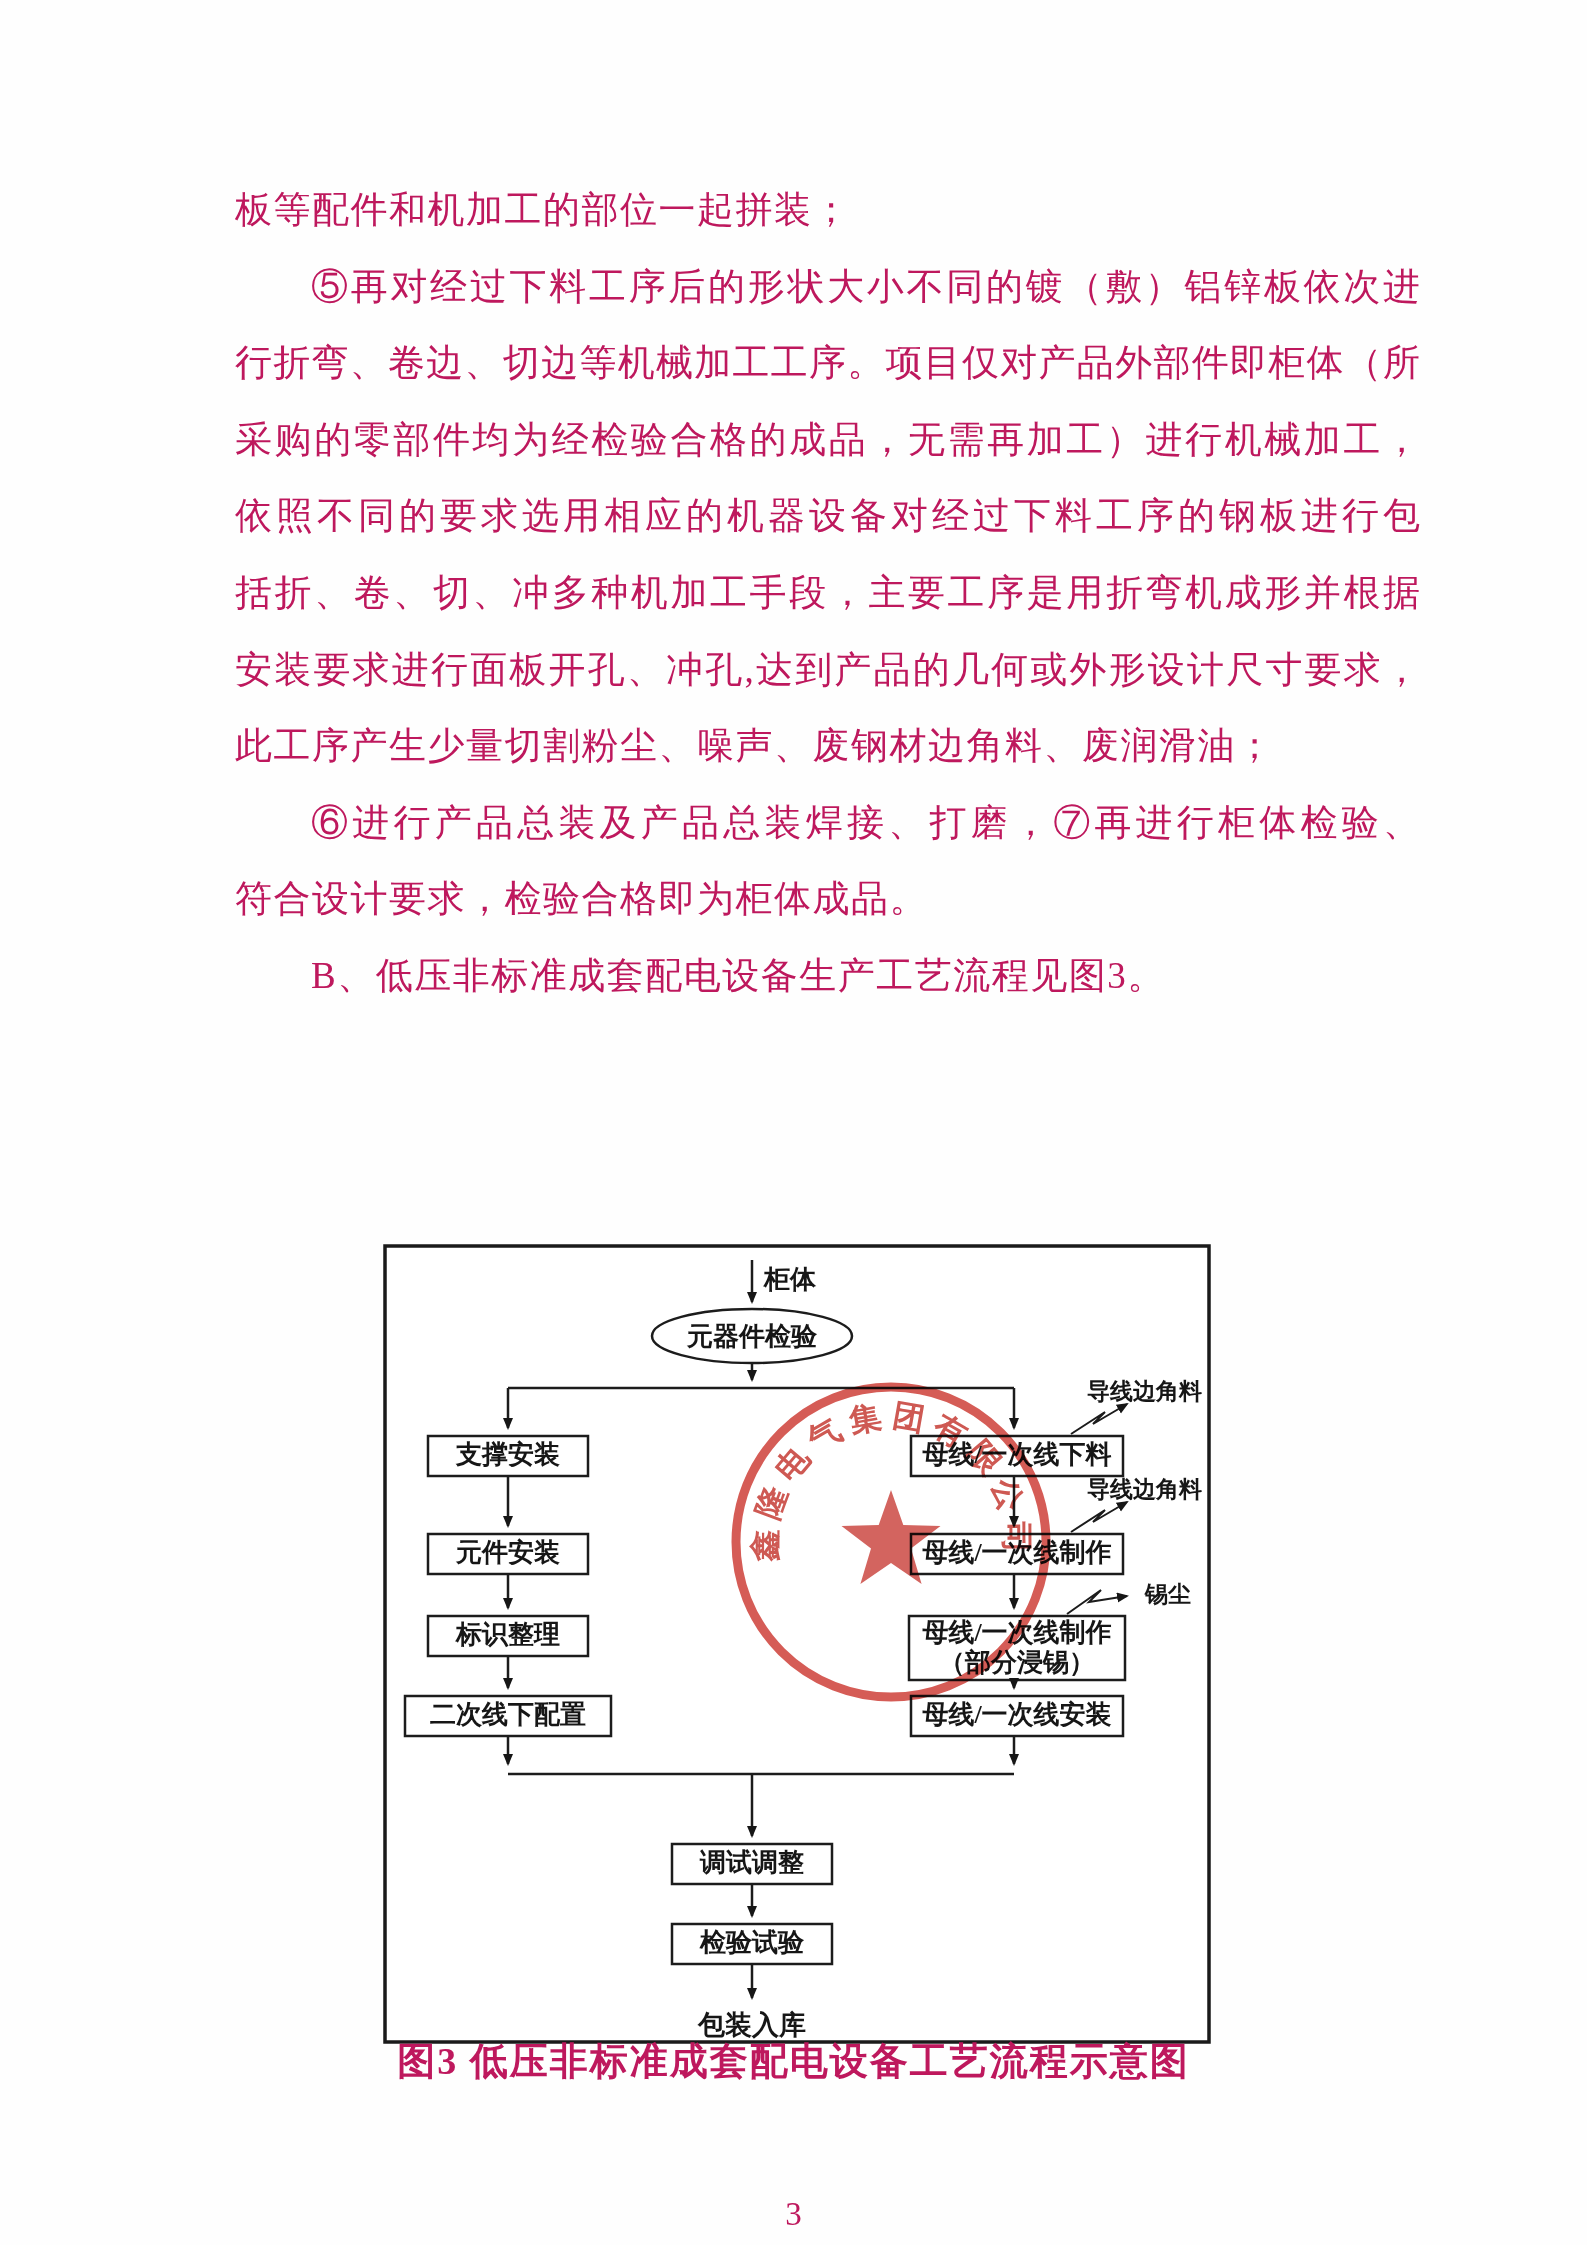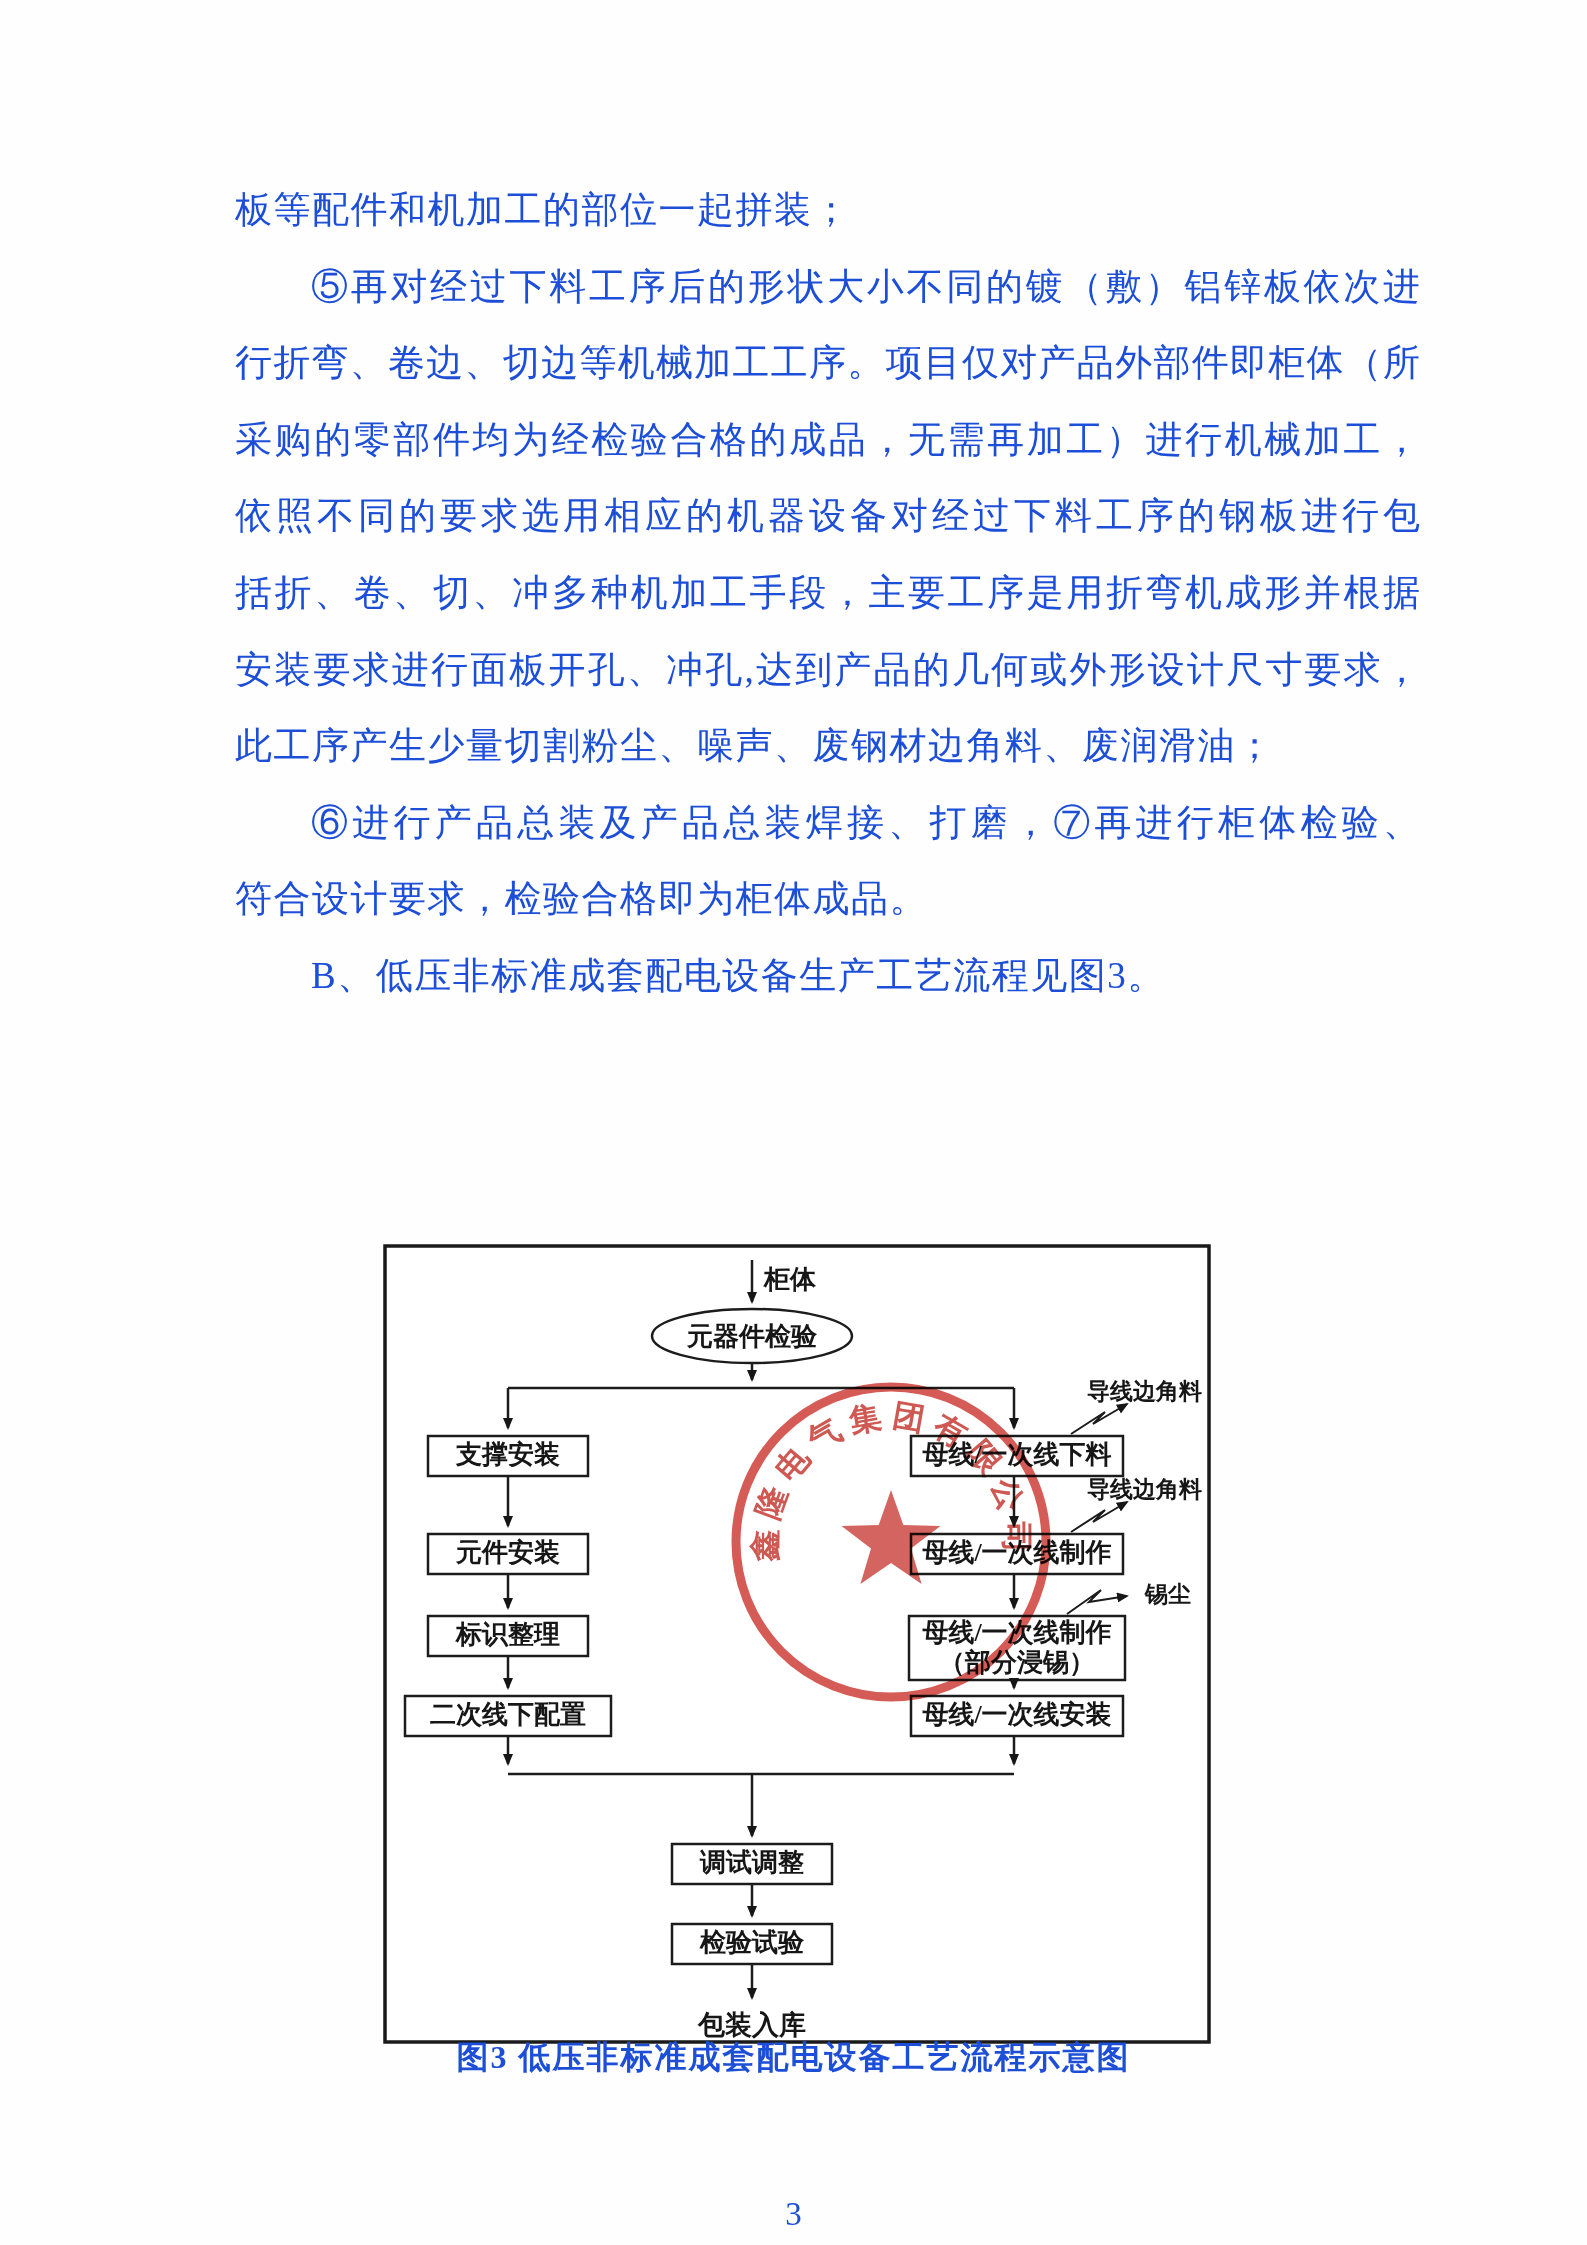--- a/index.html
+++ b/index.html
@@ -1,21 +1,21 @@
 <!DOCTYPE html>
 <html><head>
 <meta charset="utf-8">
 <style>
   html,body{margin:0;padding:0;background:#e8e8e8;}
   .page{
     position:relative;
     width:1587px;height:2245px;
     background:#fefefe;
     font-family:"Liberation Serif","DejaVu Serif",serif;
-    color:#1d4ed8;
+    color:#be185d;
     overflow:hidden;
   }
   
   .textblock{
     position:absolute;
     left:235px;top:172px;width:1186px;
   }
   .line{
     height:76.6px;
     line-height:76.6px;
@@ -45,21 +45,21 @@
   .box{fill:#ffffff;stroke:#1c1c1c;stroke-width:2.5px;}
   .ln{stroke:#1c1c1c;stroke-width:2.5px;fill:none;}
   .zz{stroke:#1c1c1c;stroke-width:2px;fill:none;}
   .stamp{mix-blend-mode:multiply;opacity:.88;}
   .stamp-ring{fill:none;stroke:#d0453e;stroke-width:9px;}
   .stamp-star{fill:#c93f38;opacity:.92;}
   .stamp-arc-text{font-size:32px;letter-spacing:8px;fill:#c8423b;font-weight:bold;}
   
   .caption{
     position:absolute;top:2036px;left:0;width:100%;
-    text-align:center;font-size:32px;letter-spacing:2px;
+    text-align:center;font-size:38px;letter-spacing:2px;
     font-weight:bold;
   }
   .pagenum{
     position:absolute;top:2196px;left:0;width:100%;
     text-align:center;font-size:33px;
   }
 </style>
 </head>
 <body>
 

